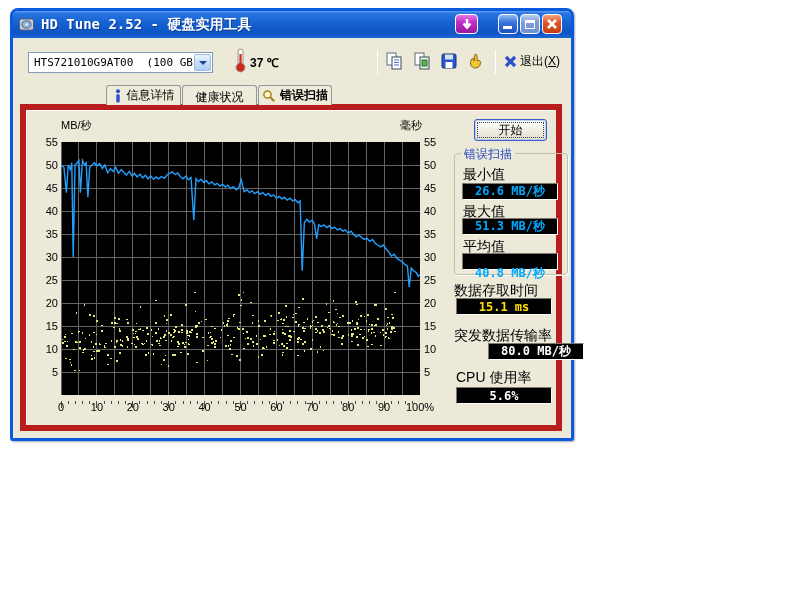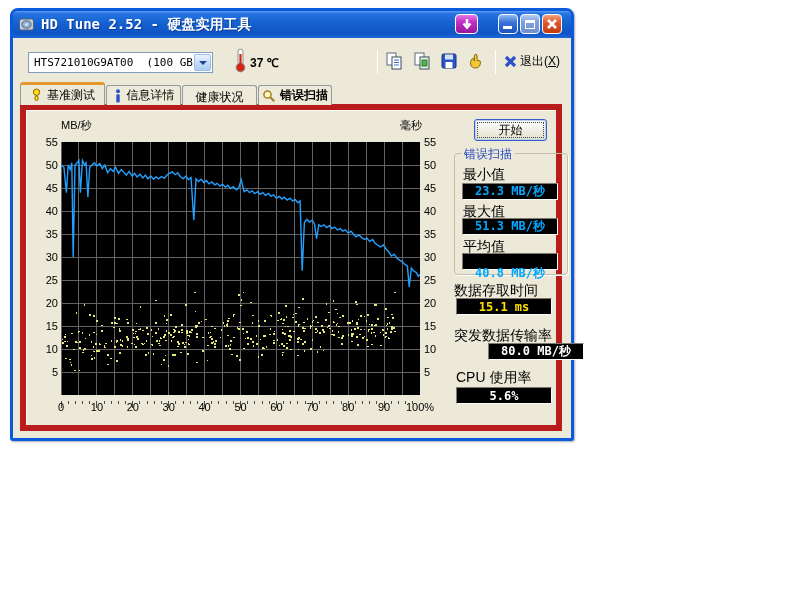--- a/index.html
+++ b/index.html
@@ -162,27 +162,20 @@
 
     <div id="sep2" class="tb-sep"></div>
 
     <div id="exit-button">
       <svg width="15" height="15" viewBox="0 0 15 15">
         <path d="M3 3 L12 12 M12 3 L3 12" stroke="#2B50C8" stroke-width="3.2"></path>
       </svg>
       <span><span>退出(</span><span class="mn">X</span><span>)</span></span>
     </div>
 
-    <div id="tab-benchmark" class="tab">
-      <svg width="13" height="14" viewBox="0 0 13 14">
-        <circle cx="6.5" cy="4.2" r="3.2" fill="#FFD818" stroke="#8A6A00"></circle>
-        <rect x="5" y="8" width="3" height="4.5" rx="1.2" fill="#FFD818" stroke="#8A6A00"></rect>
-      </svg>
-      <span>基准测试</span>
-    </div>
     <div id="tab-info" class="tab">
       <svg width="10" height="14" viewBox="0 0 10 14">
         <circle cx="5" cy="2.2" r="2" fill="#2B50C8"></circle>
         <rect x="3.3" y="5.2" width="3.4" height="8.3" rx="1.2" fill="#2B50C8"></rect>
       </svg>
       <span>信息详情</span>
     </div>
     <div id="tab-health" class="tab">
       <svg width="13" height="13" viewBox="0 0 13 13">
         <path d="M5 1 h3 v4 h4 v3 h-4 v4 h-3 v-4 h-4 v-3 h4 z" fill="#CC2020" stroke="#7A0A0A" stroke-width=".7"></path>
@@ -770,21 +763,21 @@
         </div>
 
       <div id="start-button">
         <span>开始</span>
       </div>
 
       <div id="transfer-group">
         <span id="transfer-group-title">错误扫描</span>
         <span class="field-label" style="left:8px; top:12px;">最小值</span>
         <div class="lcd" style="left:7px; top:29px;">
-          <span style="color: rgb(0, 168, 255);">23.3 MB/秒</span>
+          <span style="color: rgb(0, 168, 255);">26.6 MB/秒</span>
         </div>
         <span class="field-label" style="left:8px; top:49px;">最大值</span>
         <div class="lcd" style="left:7px; top:64px;">
           <span style="color: rgb(0, 168, 255);">51.3 MB/秒</span>
         </div>
         <span class="field-label" style="left:8px; top:84px;">平均值</span>
         <div class="lcd" style="left:7px; top:99px;">
           <span style="color: rgb(0, 168, 255); margin-top: 24px;">40.8 MB/秒</span>
         </div>
       </div>

